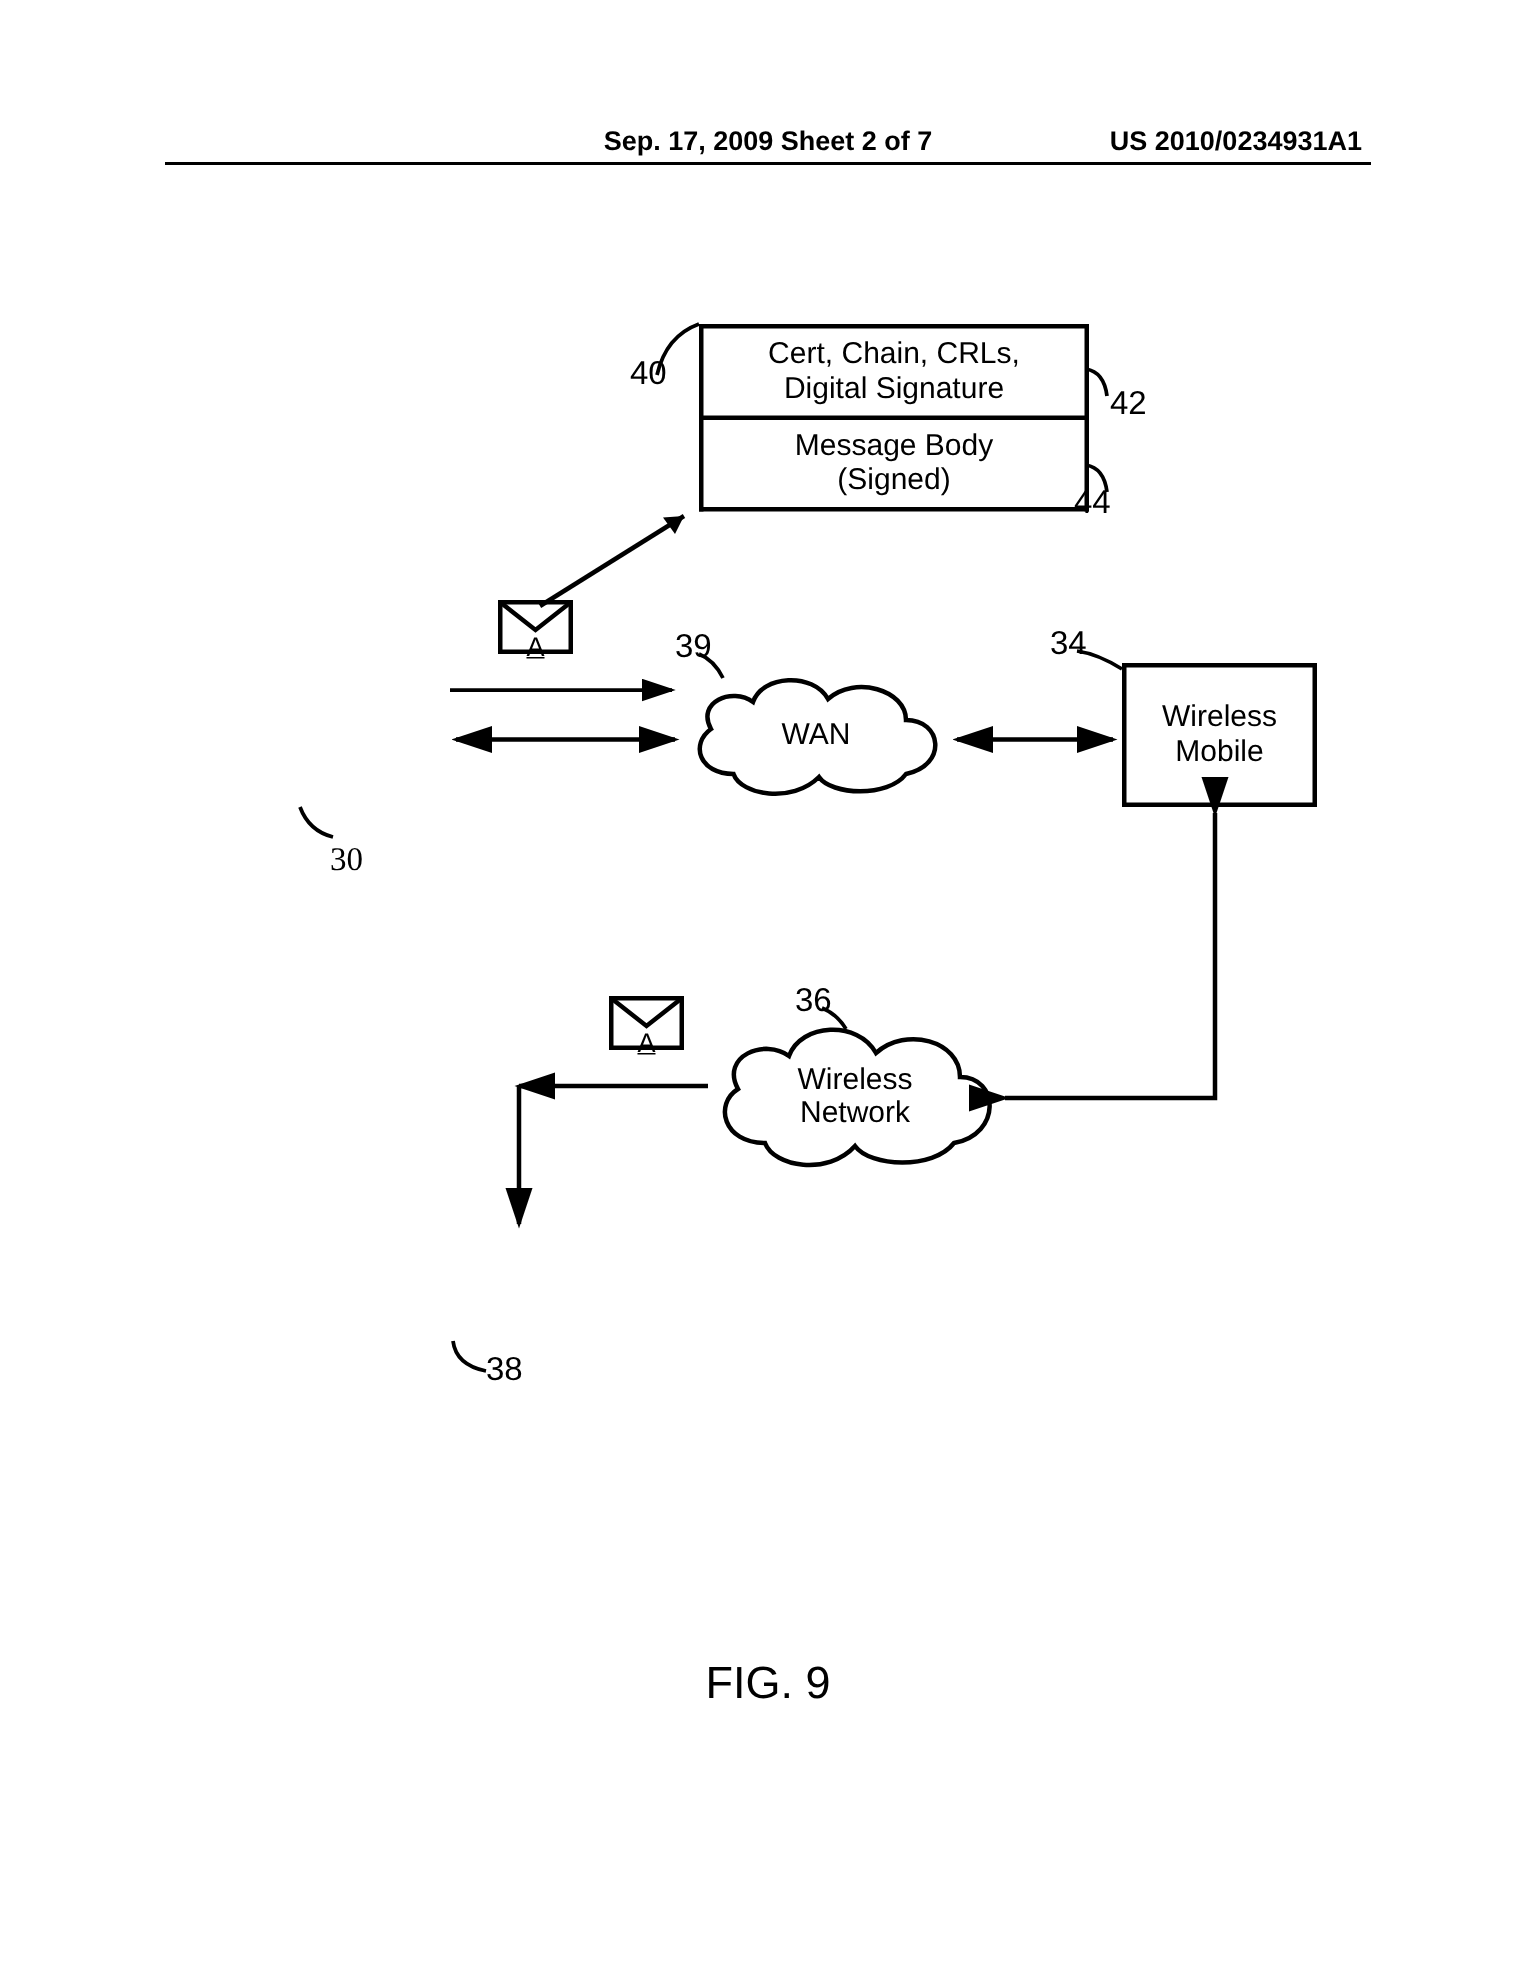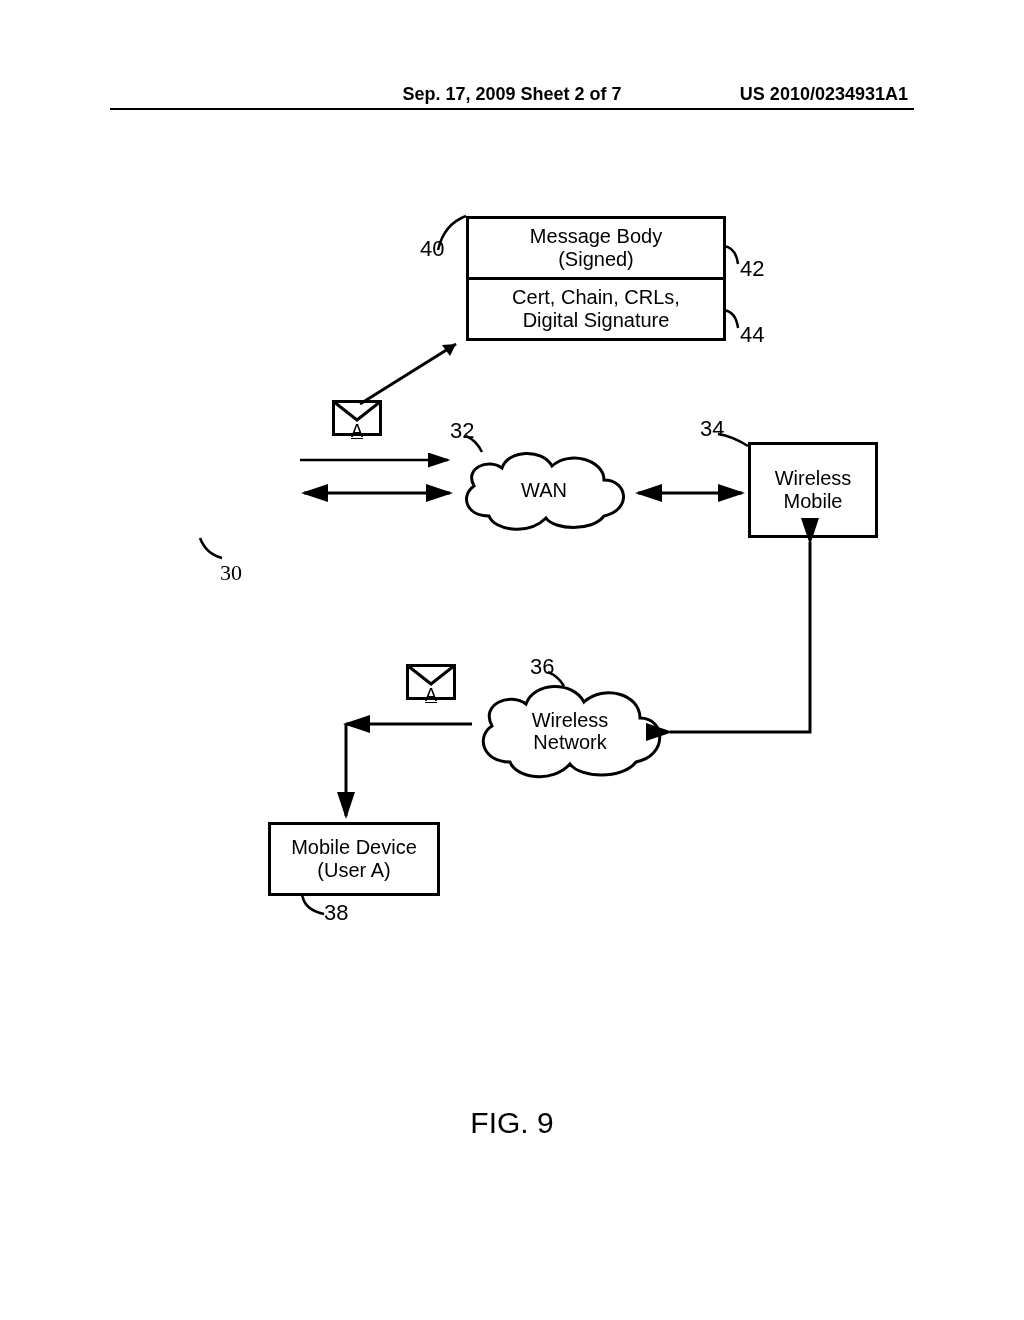--- a/index.html
+++ b/index.html
@@ -125,56 +125,56 @@
 <body>
 
 <div class="page">
 
   <div class="hdr c">Sep. 17, 2009  Sheet 2 of 7</div>
   <div class="hdr r">US 2010/0234931A1</div>
   <div class="hr"></div>
 
   <div class="msgbox" style="left:466px; top:216px; width:260px;">
     <div class="msgrow">
+      <span>Cert, Chain, CRLs,</span><br>
+      <span>Digital Signature</span>
+    </div>
+    <div class="msgrow">
       <span>Message Body</span><br>
       <span>(Signed)</span>
     </div>
-    <div class="msgrow">
-      <span>Cert, Chain, CRLs,</span><br>
-      <span>Digital Signature</span>
-    </div>
   </div>
 
   <div class="ref" style="left:420px; top:236px;">40</div>
   <svg class="connector" style="left:420px; top:216px; width:50px; height:50px;">
     <path d="M46,0 Q24,8 18,34" stroke="#000" stroke-width="2.5" fill="none"></path>
   </svg>
 
   <div class="ref" style="left:740px; top:256px;">42</div>
   <svg class="connector" style="left:724px; top:242px; width:30px; height:30px;">
     <path d="M0,4 Q12,6 14,22" stroke="#000" stroke-width="2.5" fill="none"></path>
   </svg>
 
-  <div class="ref" style="left:740px; top:322px;">44</div>
+  <div class="ref" style="left:716px; top:322px;">44</div>
   <svg class="connector" style="left:724px; top:306px; width:30px; height:30px;">
     <path d="M0,4 Q12,6 14,22" stroke="#000" stroke-width="2.5" fill="none"></path>
   </svg>
 
   <div class="ref" style="left:220px; top:560px;font-family:Liberation Serif, serif;">30</div>
   <svg class="connector" style="left:200px; top:538px; width:28px; height:26px;">
     <path d="M0,0 Q6,16 22,20" stroke="#000" stroke-width="2.5" fill="none"></path>
   </svg>
 
   <div class="cloud" style="left:454px; top:444px; width:180px; height:92px;">
     <svg viewBox="0 0 180 92">
       <path d="M35,72 C12,72 6,52 20,42 C10,24 34,14 48,24 C54,6 88,4 98,22 C116,6 150,16 150,36 C174,36 178,66 150,72 C138,88 100,86 92,74 C74,92 40,86 35,72 Z" fill="#fff" stroke="#000" stroke-width="3"></path>
     </svg>
     <span class="lbl">WAN</span>
   </div>
-  <div class="ref" style="left:450px; top:418px;">32</div>
+  <div class="ref" style="left:450px; top:418px;">39</div>
   <svg class="connector" style="left:466px; top:422px; width:30px; height:30px;">
     <path d="M0,14 Q10,18 16,30" stroke="#000" stroke-width="2.5" fill="none"></path>
   </svg>
 
   <div class="box" style="left:748px; top:442px; width:130px; height:96px;">
     <span>Wireless</span>
     <span>Mobile</span>
   </div>
   <div class="ref" style="left:700px; top:416px;">34</div>
   <svg class="connector" style="left:718px; top:420px; width:36px; height:30px;">
@@ -267,24 +267,20 @@
         <path d="M0,0 L9,3 L0,6 Z" fill="#000"></path>
       </marker>
       <marker id="ah5l" markerWidth="10" markerHeight="10" refX="1" refY="3" orient="auto">
         <path d="M9,0 L0,3 L9,6 Z" fill="#000"></path>
       </marker>
     </defs>
     <line x1="140" y1="8" x2="14" y2="8" stroke="#000" stroke-width="3" marker-end="url(#ah5)"></line>
     <line x1="14" y1="8" x2="14" y2="100" stroke="#000" stroke-width="3" marker-end="url(#ah5)"></line>
   </svg>
 
-  <div class="box" style="left:268px; top:822px; width:172px; height:74px;">
-    <span>Mobile Device</span>
-    <span>(User A)</span>
-  </div>
   <div class="ref" style="left:324px; top:900px;">38</div>
   <svg class="connector" style="left:298px; top:894px; width:30px; height:26px;">
     <path d="M4,0 Q6,16 26,20" stroke="#000" stroke-width="2.5" fill="none"></path>
   </svg>
 
   <div class="fig">FIG. 9</div>
 
 </div>
 
 </body></html>

